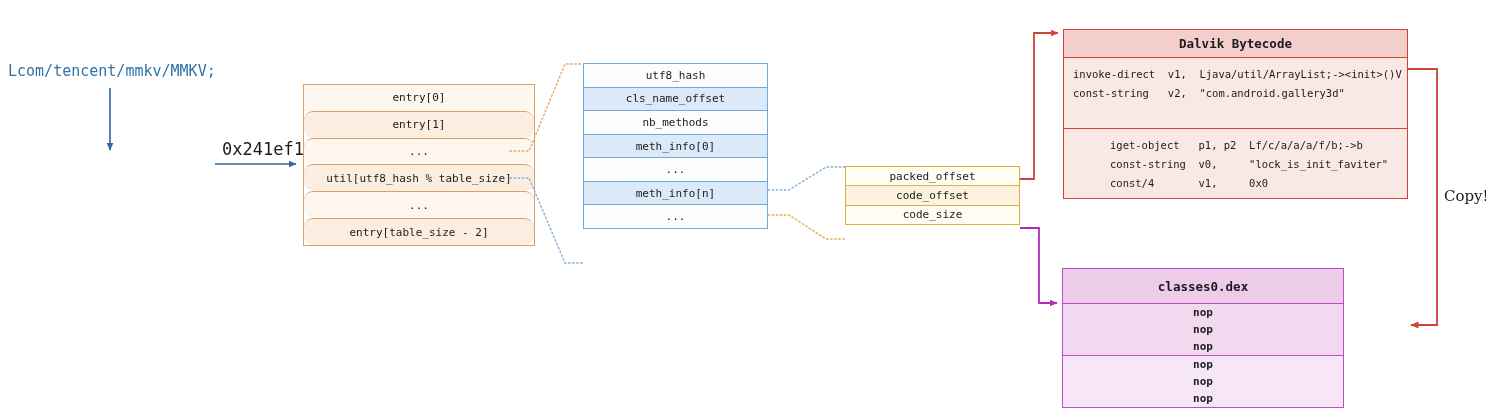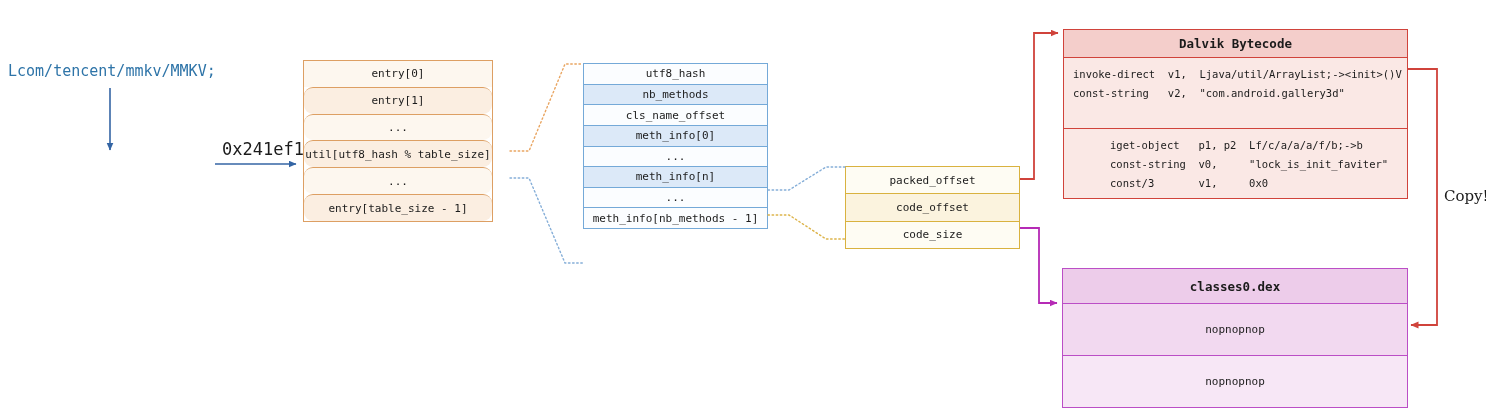--- a/index.html
+++ b/index.html
@@ -40,21 +40,21 @@
   .purple-box .boxheader{background:var(--dex-header-fill);border-bottom:1.5px solid var(--dex-border);}
   .purple-box .block + .block{border-top:1.5px solid var(--dex-border);}
   .boxheader{
     display:flex;align-items:center;justify-content:center;
     font-size:12.5px;font-weight:bold;box-sizing:border-box;
   }
   .block{box-sizing:border-box;}
   .code-block{padding:7px 0 0 9px;}
   .code-line{font-size:10.5px;line-height:19px;white-space:pre;}
   .code-block.indent{padding-left:46px;}
-  .nop-block{display:flex;flex-direction:row;align-items:center;justify-content:center;}
+  .nop-block{display:flex;flex-direction:column;align-items:center;justify-content:center;font-weight:bold;}
   .nop-line{font-size:11px;line-height:17px;white-space:pre;}
   .dex-s1{background:#f2d9f0;}
   .dex-s2{background:#f7e7f6;}
   .copy-label{left:1444px;top:187px;font-family:"DejaVu Serif",serif;font-size:15px;}
   
   #wires{position:absolute;left:0;top:0;pointer-events:none;}
   .wire-blue{stroke:var(--arrow-blue);stroke-width:1.6;fill:none;}
   .wire-red{stroke:var(--copy-arrow);stroke-width:1.8;fill:none;}
   .wire-magenta{stroke:var(--dex-arrow);stroke-width:1.8;fill:none;}
   .dot-orange{stroke:var(--dotted-orange);stroke-width:1.4;fill:none;stroke-dasharray:1.5 2.6;stroke-linecap:round;}
@@ -65,60 +65,59 @@
   .head-magenta{fill:var(--dex-arrow);}
 </style>
 </head>
 <body>
 
 <div id="canvas">
 
   <div class="abs class-name">Lcom/tencent/mmkv/MMKV;</div>
   <div class="abs hash-label">0x241ef10f</div>
 
-  <div class="dtable orange" style="left:303px;top:60px;width:190px;height:162px;text-align:right;">
+  <div class="dtable orange" style="left:303px;top:84px;width:232px;height:162px;text-align:right;">
     <div class="row">entry[0]</div>
     <div class="row">entry[1]</div>
     <div class="row">...</div>
     <div class="row">util[utf8_hash % table_size]</div>
     <div class="row">...</div>
-    <div class="row">entry[table_size - 1]</div>
+    <div class="row">entry[table_size - 2]</div>
   </div>
 
   <div class="dtable bluet" style="left:583px;top:63px;width:185px;height:166px;">
     <div class="row">utf8_hash</div>
+    <div class="row">cls_name_offset</div>
     <div class="row">nb_methods</div>
-    <div class="row">cls_name_offset</div>
     <div class="row">meth_info[0]</div>
     <div class="row">...</div>
     <div class="row">meth_info[n]</div>
     <div class="row">...</div>
-    <div class="row">meth_info[nb_methods - 1]</div>
   </div>
 
-  <div class="dtable yellowt" style="left:845px;top:166px;width:175px;height:83px;">
+  <div class="dtable yellowt" style="left:845px;top:166px;width:175px;height:59px;">
     <div class="row">packed_offset</div>
     <div class="row">code_offset</div>
     <div class="row">code_size</div>
   </div>
 
   <div class="bigbox red-box" style="left:1063px;top:5px;width:345px;height:170px;margin-top:24px;">
     <div class="boxheader" style="height:28px;flex:none;">Dalvik Bytecode</div>
     <div class="block code-block" style="flex:1;">
       <div class="code-line">invoke-direct  v1,  Ljava/util/ArrayList;-&gt;&lt;init&gt;()V</div>
       <div class="code-line">const-string   v2,  "com.android.gallery3d"</div>
     </div>
     <div class="block code-block indent" style="flex:1;">
       <div class="code-line">iget-object   p1, p2  Lf/c/a/a/a/f/b;-&gt;b</div>
       <div class="code-line">const-string  v0,     "lock_is_init_faviter"</div>
-      <div class="code-line">const/3       v1,     0x0</div>
+      <div class="code-line">const/4       v1,     0x0</div>
     </div>
   </div>
 
-  <div class="bigbox purple-box" style="left:1062px;top:268px;width:346px;height:140px;">
+  <div class="bigbox purple-box" style="left:1062px;top:268px;width:282px;height:140px;">
     <div class="boxheader" style="height:35px;flex:none;">classes0.dex</div>
     <div class="block nop-block dex-s1" style="flex:1;">
       <div class="nop-line">nop</div>
       <div class="nop-line">nop</div>
       <div class="nop-line">nop</div>
     </div>
     <div class="block nop-block dex-s2" style="flex:1;">
       <div class="nop-line">nop</div>
       <div class="nop-line">nop</div>
       <div class="nop-line">nop</div>

